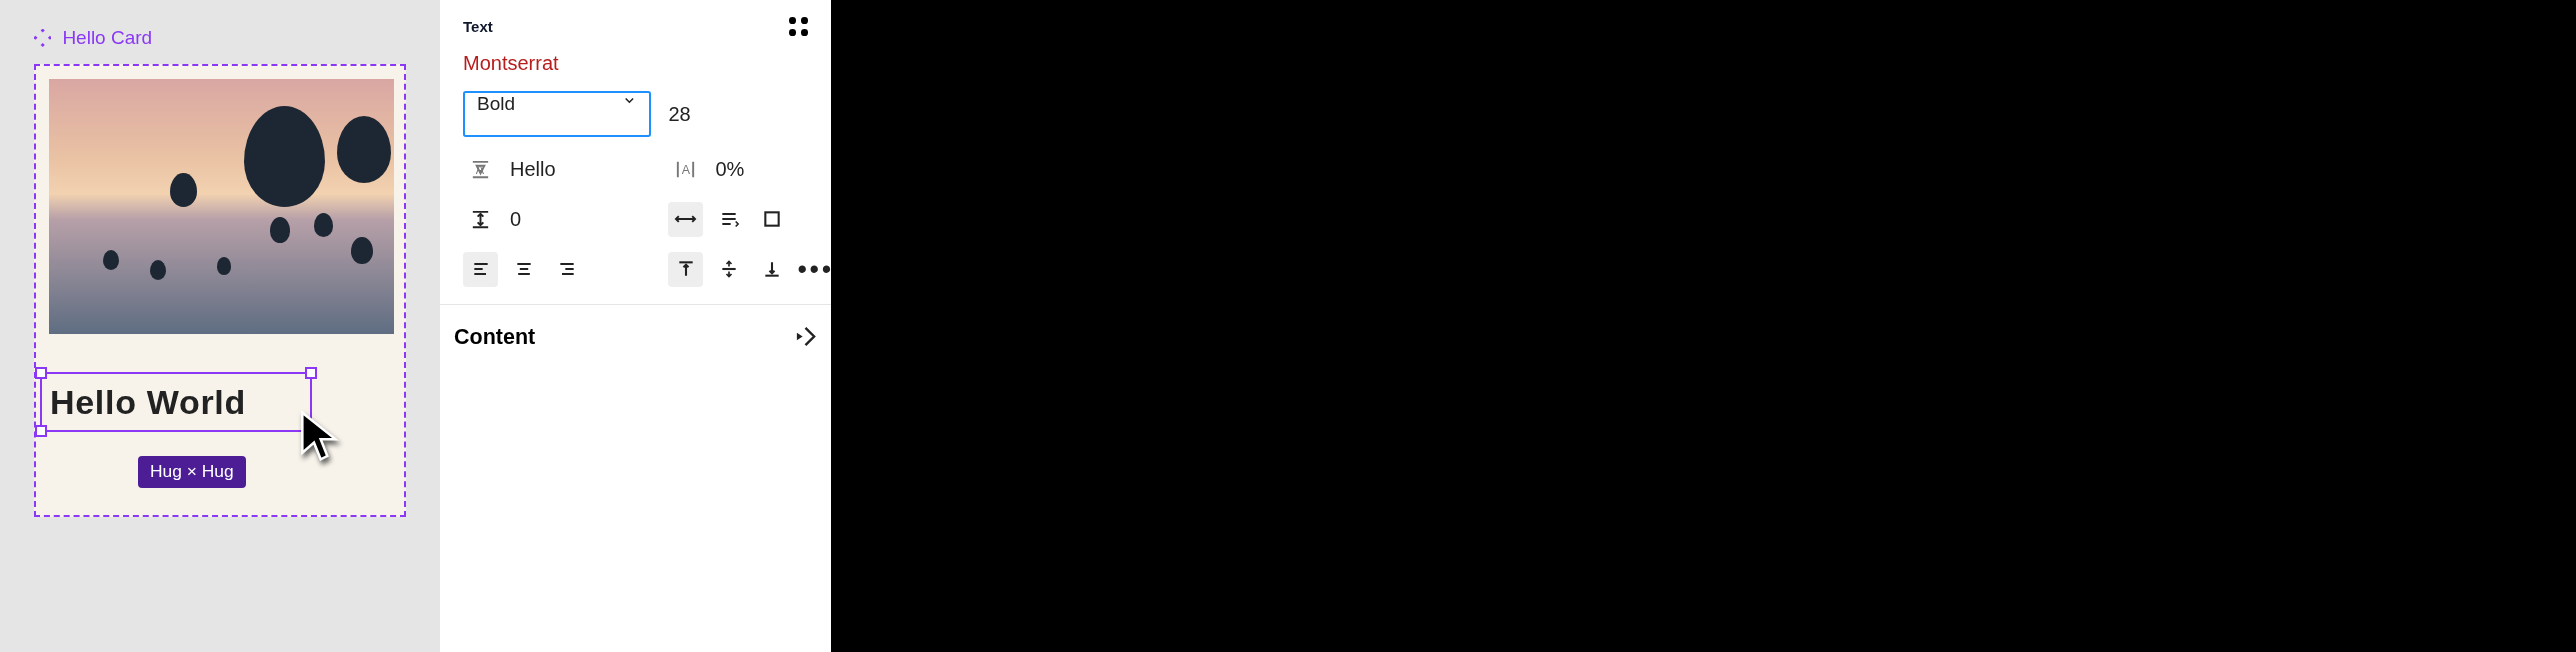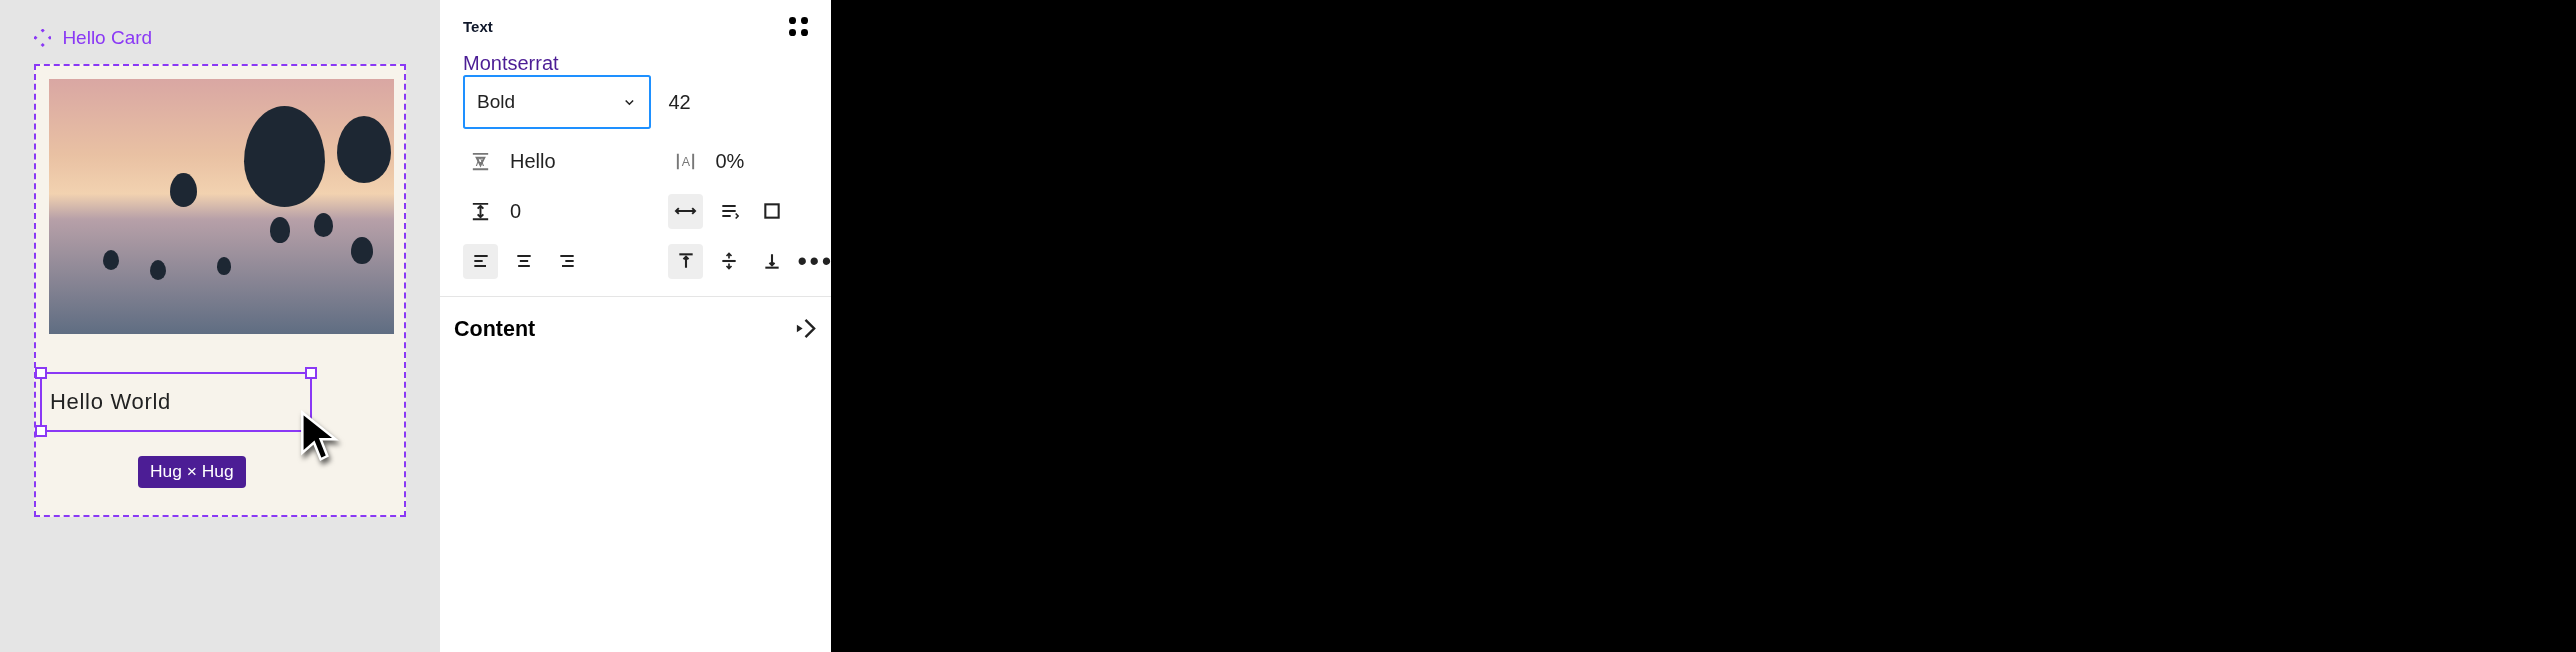--- a/index.html
+++ b/index.html
@@ -47,21 +47,21 @@
 
   
   .text-select {
     position: absolute;
     left: 40px; top: 372px;
     width: 272px; height: 60px;
     border: 2px solid #8A38F5;
     background: transparent;
     display:flex; align-items:center; padding: 0 8px;
   }
-  .text-content { font-size: 22px; font-weight: 400; color:#222; letter-spacing:0.7px;}
+  .text-content { font-size: 34px; font-weight: 700; color:#222; letter-spacing:0.7px;}
   .handle { position:absolute; width:12px;height:12px;background:#fff;border:2px solid #8A38F5;}
   .handle.tl{left:-6.7px;top:-6.7px;} .handle.tr{right:-6.7px;top:-6.7px;}
   .handle.bl{left:-6.7px;bottom:-6.7px;} .handle.br{right:-6.7px;bottom:-6.7px;}
 
   
   .size-badge{
     position:absolute; top:456px; left:138px;
     background:#4c1d95;color:#fff;
     font-size:17.4px;font-weight:500;
     padding:5.4px 12px;border-radius:4px;
@@ -72,26 +72,26 @@
   .cursor svg{ filter: drop-shadow(2.7px 4px 2.7px rgba(0,0,0,0.6)); display:block;}
 
   
   .panel { width: 392px; height:652px; background:#fff; border-left:1.3px solid #e5e5e5; display:flex;flex-direction:column; }
   .section { padding: 17.4px 23px; border-bottom:1.3px solid #e5e5e5; }
   .sec-header{ display:flex; align-items:center; justify-content:space-between; margin-bottom:16px;}
   .sec-title{ font-size:15px; font-weight:700; color:#0f172a;}
   .grabber{ display:grid; grid-template-columns:repeat(2,6.7px); grid-gap:5.4px;}
   .grabber span{width:6.7px;height:6.7px;background:#000;border-radius:50%;}
 
-  .font-name{ font-size:20px; color:#4c1d95; }
+  .font-name{ font-size:20px; color:#b91c1c; margin-bottom:16px; }
 
   .row{ display:flex; align-items:center; gap:17.4px; margin-bottom:14.8px;}
   .weight-select{
-    flex:0 0 188px; height:54px; border:2px solid #1E90FF; border-radius:2.7px;
-    display:flex;align-items:center;justify-content:space-between;
+    flex:0 0 188px; height:46px; border:2px solid #1E90FF; border-radius:2.7px;
+    display:flex;align-items:flex-start;justify-content:space-between;
     padding:0 12px; font-size:19px;color:#222;background:#fff;
   }
   .chev svg{display:block;}
   .size-val{ font-size:20px;color:#222;}
 
   .grid2{ display:grid; grid-template-columns: 188px 1fr; row-gap:14.8px; column-gap:17.4px; align-items:center;}
   .pair{ display:flex; align-items:center; gap:12px;}
   .pair .lbl{ font-size:20px; color:#222;}
   .iconbox{ width:35px;height:35px; display:flex;align-items:center;justify-content:center;}
   .iconbox.bg{ background:#eee; border-radius:4px;}
@@ -173,21 +173,21 @@
 
     <div class="row">
       <div class="weight-select">
         <span>Bold</span>
         <span class="chev">
           <svg width="14.8" height="14.8" viewBox="0 0 24 24">
               <path d="M6 9l6 6 6-6" fill="none" stroke="#222" stroke-width="2.5"></path>
             </svg>
         </span>
       </div>
-      <span class="size-val">42</span>
+      <span class="size-val">28</span>
     </div>
 
     <div class="grid2">
 
       <div class="pair">
         <span class="iconbox">
           <svg width="23" height="23" viewBox="0 0 24 24">
               <path d="M4 4h16M4 20h16" stroke="#777" stroke-width="2"></path>
               <path d="M8 8h8l-4 8z" fill="none" stroke="#777" stroke-width="2"></path>
               <text x="7" y="17" font-size="13" fill="#777">A</text>

